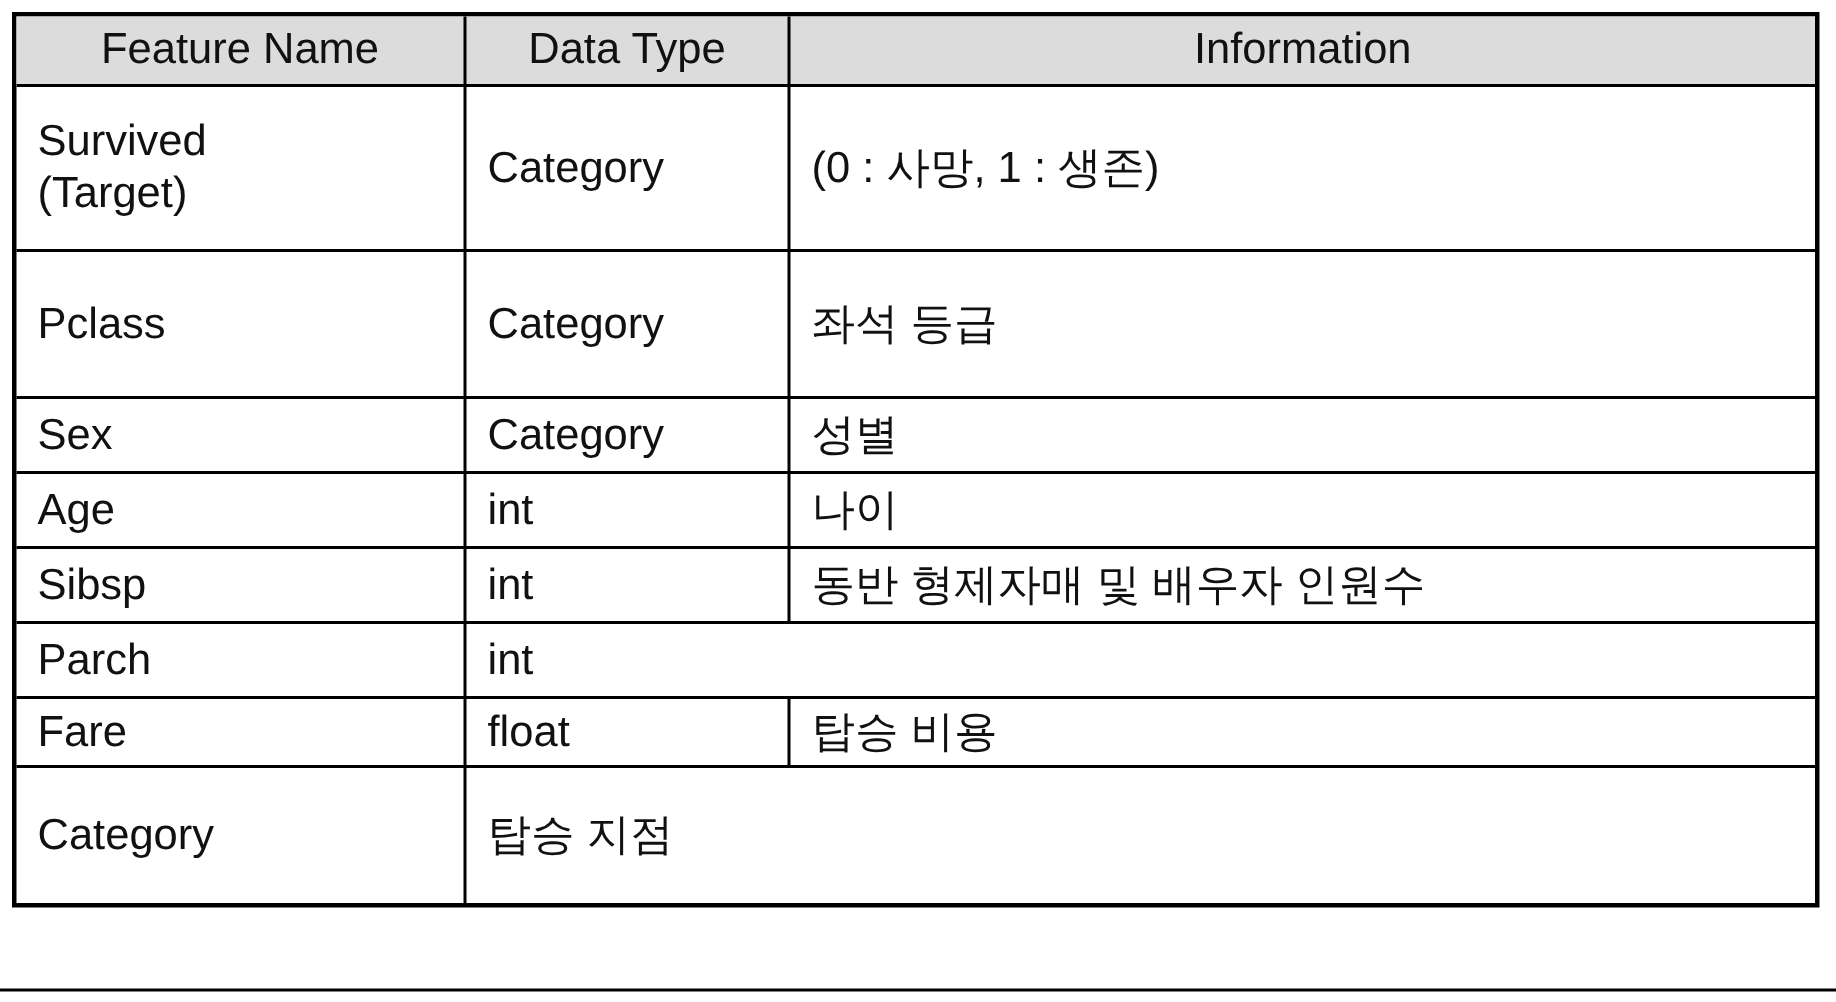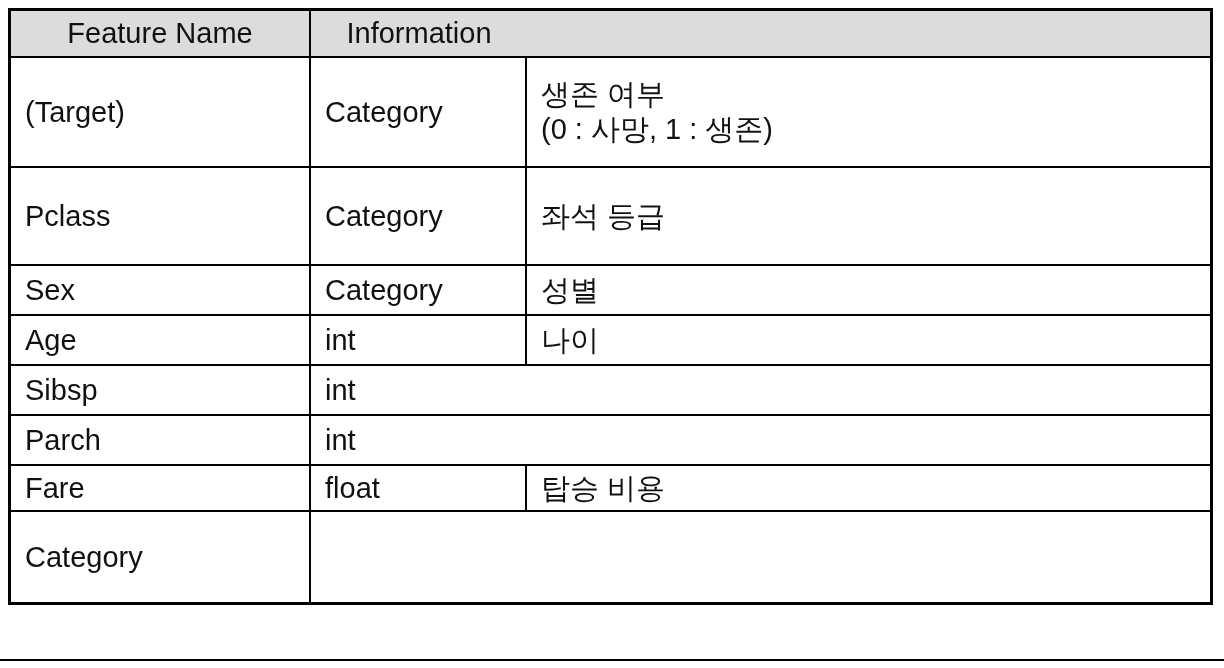--- a/index.html
+++ b/index.html
@@ -73,33 +73,36 @@
 <body>
 
 <div class="stage">
   <div class="feature-table">
 
     <div class="tr header-row">
       <div class="td h-head">
           <div>Feature Name</div>
         </div>
       <div class="td h-head">
+          <div>Data Type</div>
+        </div>
+      <div class="td h-head">
           <div>Information</div>
         </div>
     </div>
 
     <div class="tr">
       <div class="td h-r0">
+        <div>Survived</div>
         <div>(Target)</div>
       </div>
       <div class="td h-r0">
           <div>Category</div>
         </div>
       <div class="td h-r0">
-        <div>생존 여부</div>
         <div>(0 : 사망, 1 : 생존)</div>
       </div>
     </div>
 
     <div class="tr">
       <div class="td h-r1">
           <div>Pclass</div>
         </div>
       <div class="td h-r1">
           <div>Category</div>
@@ -133,20 +136,23 @@
         </div>
     </div>
 
     <div class="tr">
       <div class="td h-s">
           <div>Sibsp</div>
         </div>
       <div class="td h-s">
           <div>int</div>
         </div>
+      <div class="td h-s">
+          <div>동반 형제자매 및 배우자 인원수</div>
+        </div>
     </div>
 
     <div class="tr">
       <div class="td h-s">
           <div>Parch</div>
         </div>
       <div class="td h-s">
           <div>int</div>
         </div>
     </div>
@@ -161,19 +167,20 @@
       <div class="td h-r6">
           <div>탑승 비용</div>
         </div>
     </div>
 
     <div class="tr">
       <div class="td h-r7">
           <div>Category</div>
         </div>
       <div class="td h-r7">
+        <div>탑승 지점</div>
       </div>
     </div>
 
   </div>
 
   <div class="bottom-rule"></div>
 </div>
 
 </body></html>

